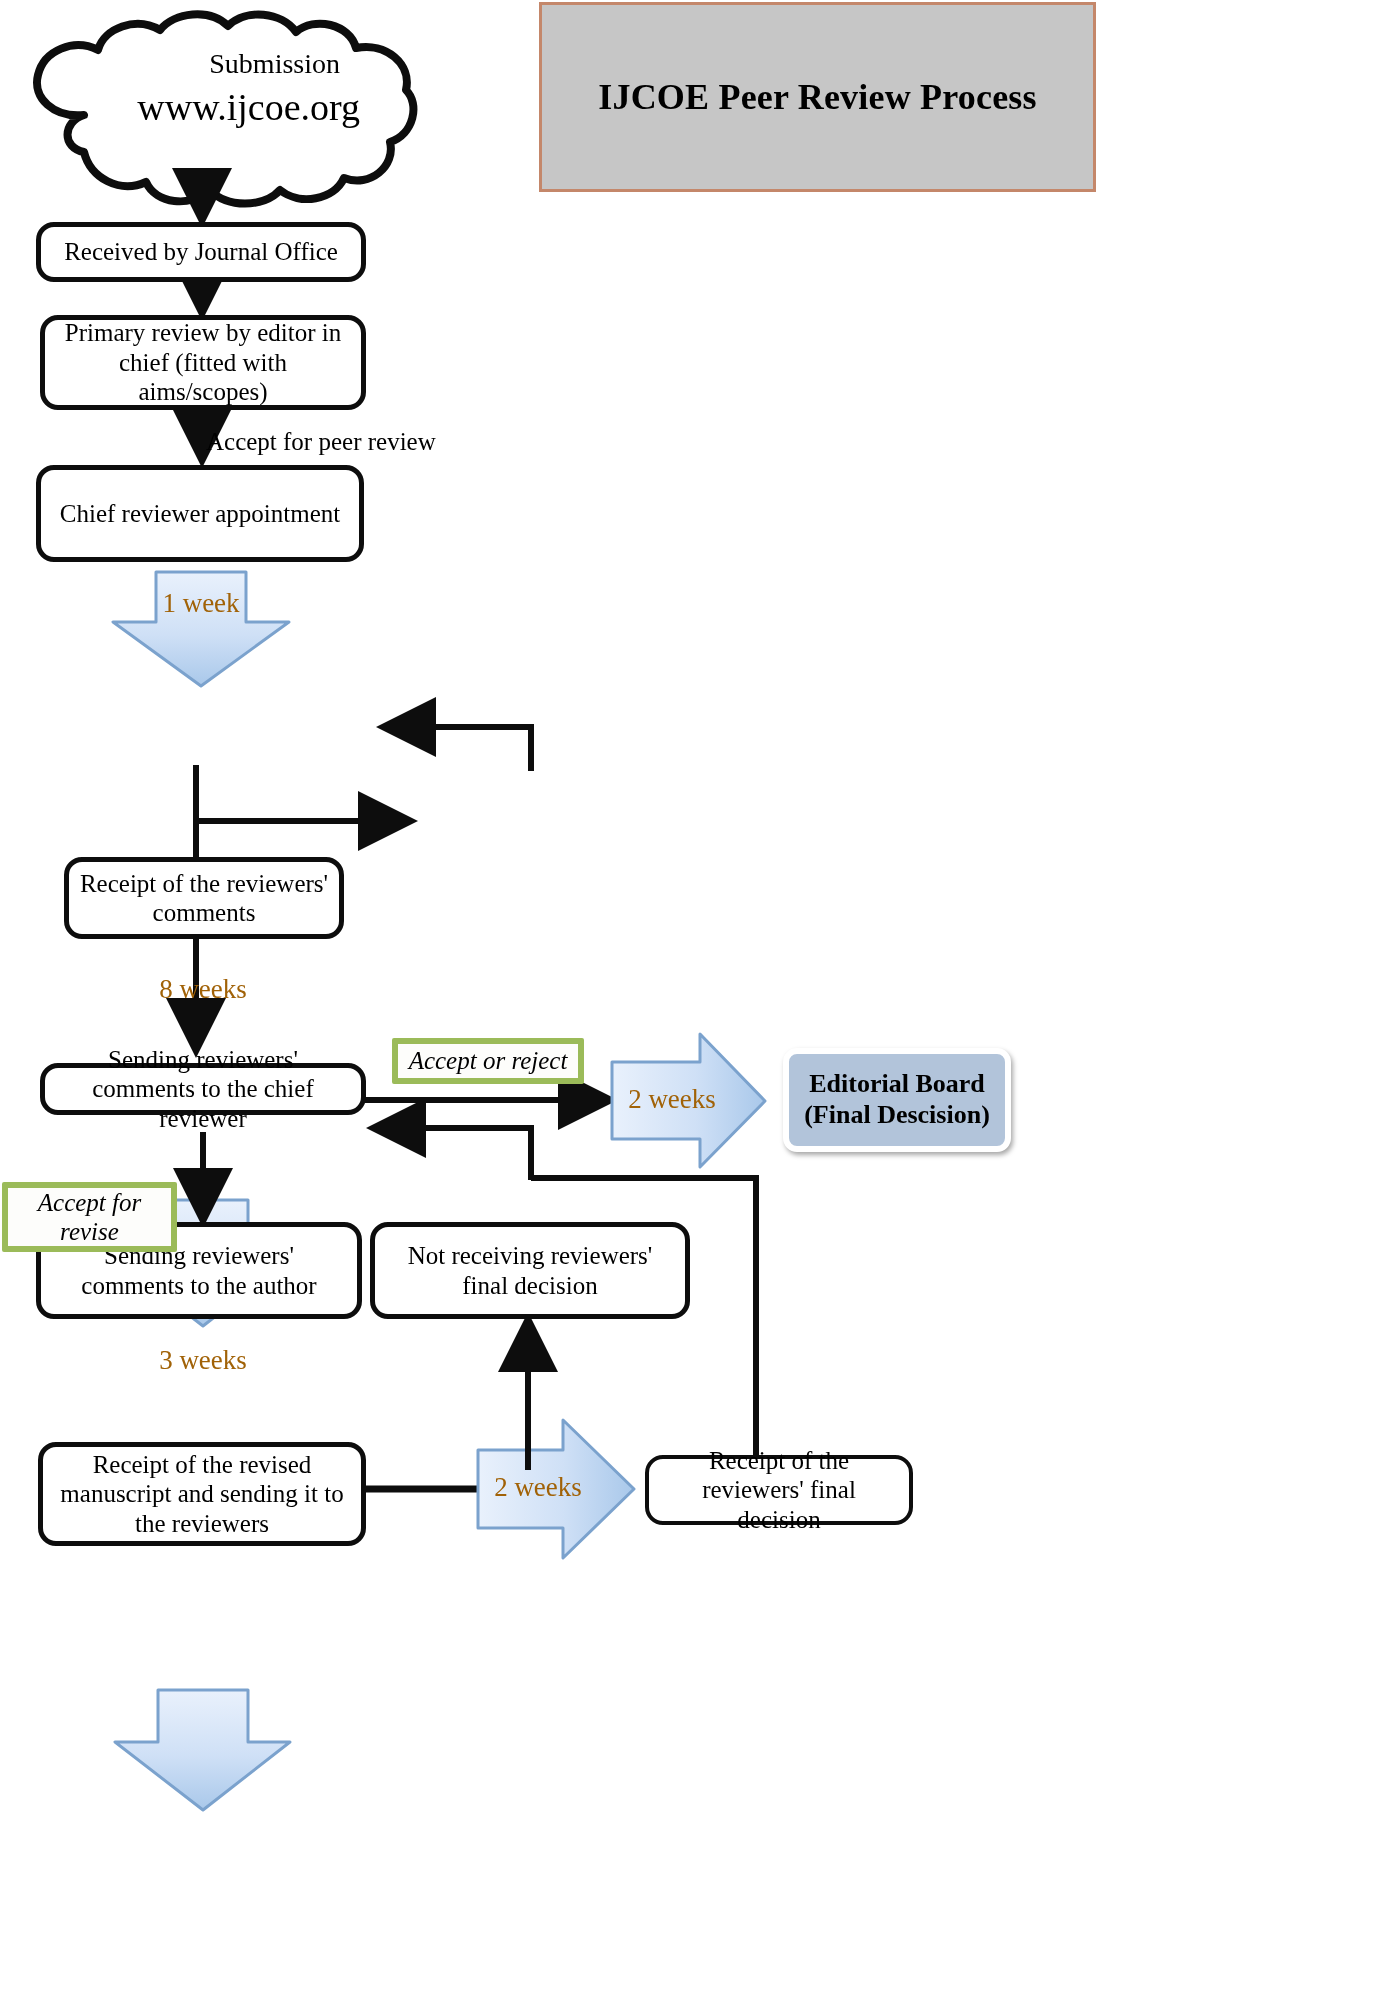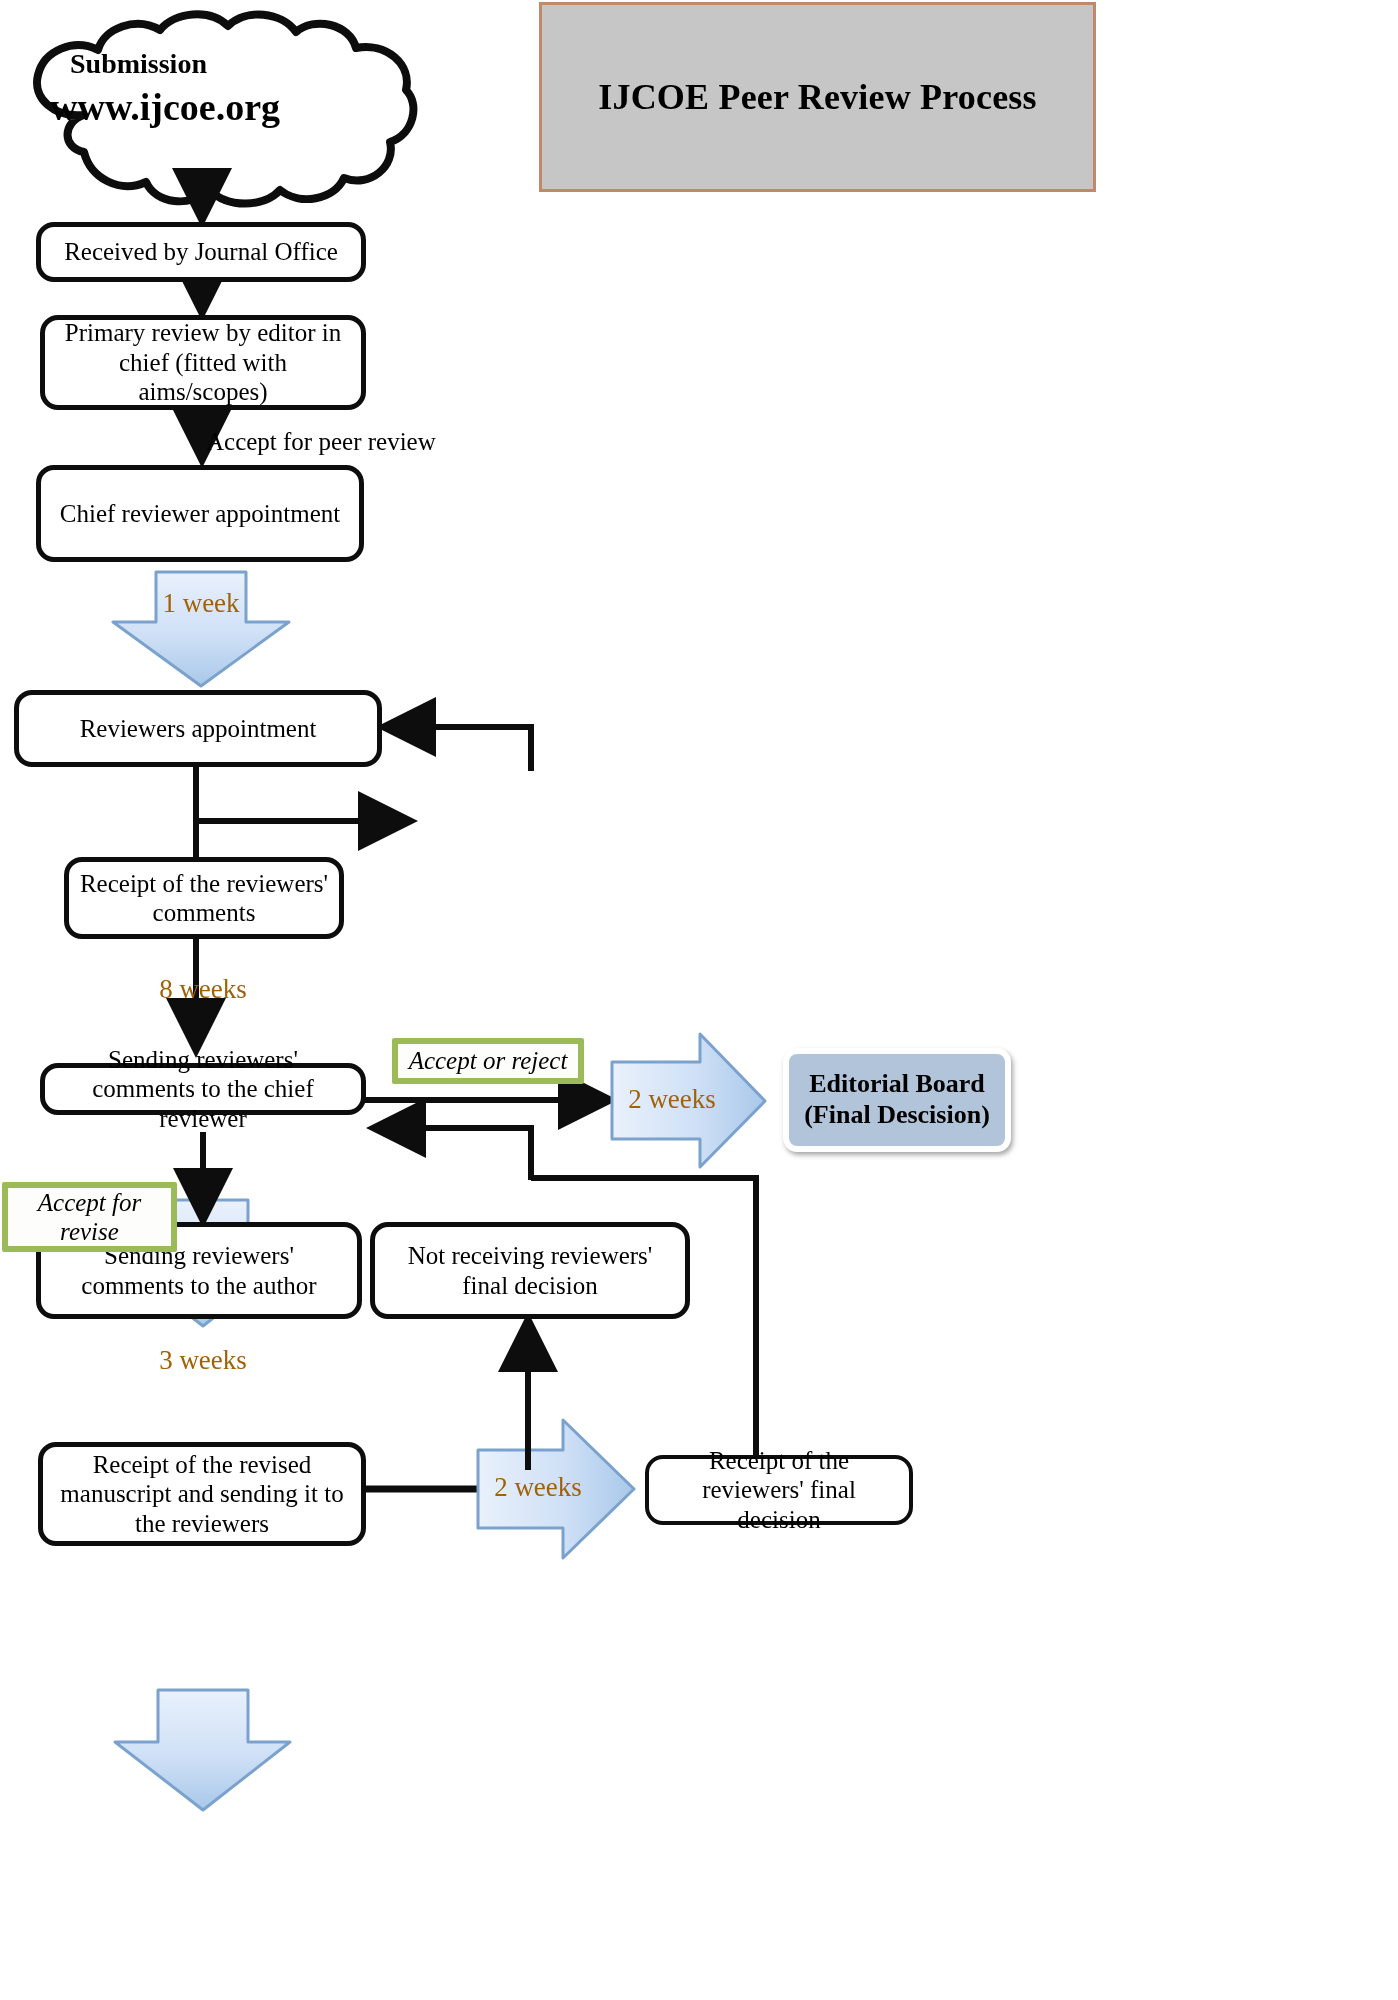--- a/index.html
+++ b/index.html
@@ -71,23 +71,23 @@
     background: #c6c6c6;
     border: 3px solid #c4876a;
     font-size: 36px;
     font-weight: bold;
     letter-spacing: .2px;
   }
 
   
   .cloudtext {
     position: absolute;
-    text-align: left;
+    text-align: right;
     color: #000;
-    font-weight: bold;
+    font-weight: normal;
   }
   .cloud-line1 { font-size: 28px; }
   .cloud-line2 { font-size: 38px; }
 
   
   .arrowlabel {
     position: absolute;
     font-size: 27px;
     color: #a16207;
     text-align: center;
@@ -202,21 +202,20 @@
   <div class="cloudtext cloud-line2" style="left:50px; top:85px; width:310px;">www.ijcoe.org</div>
 
   <div class="node titlebox" style="left:539px; top:2px; width:557px; height:190px;">IJCOE Peer Review Process</div>
 
   <div class="node procbox" style="left:36px; top:222px; width:330px; height:60px;">Received by Journal Office</div>
 
   <div class="node procbox" style="left:40px; top:315px; width:326px; height:95px;">Primary review by editor in chief (fitted with aims/scopes)</div>
 
   <div class="node procbox" style="left:36px; top:465px; width:328px; height:97px;">Chief reviewer appointment</div>
 
-  <div class="node procbox" style="left:14px; top:690px; width:368px; height:77px;">Reviewers appointment</div>
 
 
   <div class="node procbox" style="left:64px; top:857px; width:280px; height:82px;">Receipt of the reviewers' comments</div>
 
   <div class="node procbox" style="left:40px; top:1063px; width:326px; height:52px;">Sending reviewers' comments to the chief reviewer</div>
 
   <div class="node procbox" style="left:36px; top:1222px; width:326px; height:97px;">Sending reviewers' comments to the author</div>
 
   <div class="node procbox" style="left:370px; top:1222px; width:320px; height:97px;">Not receiving reviewers' final decision</div>
 

